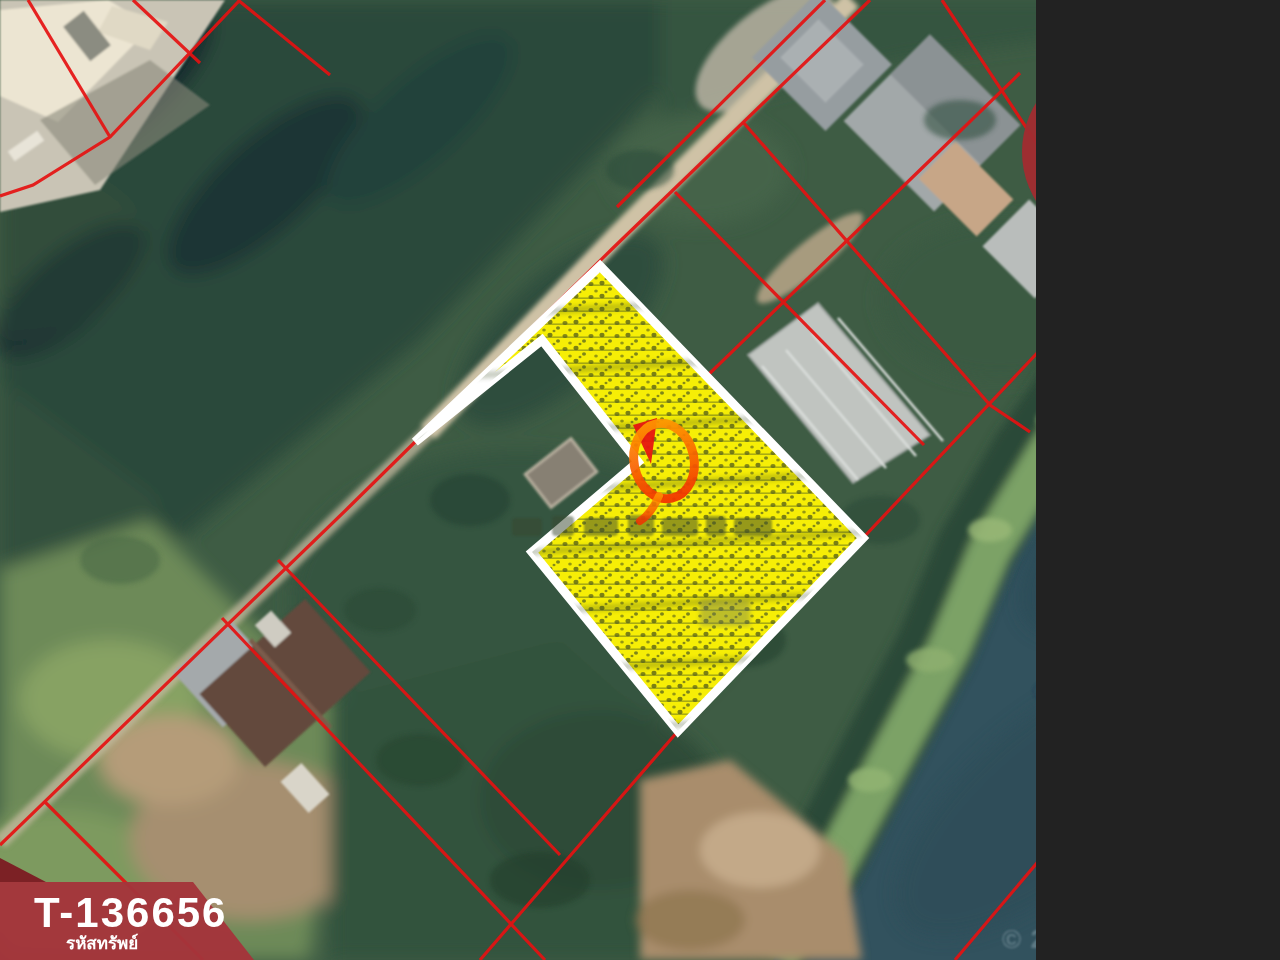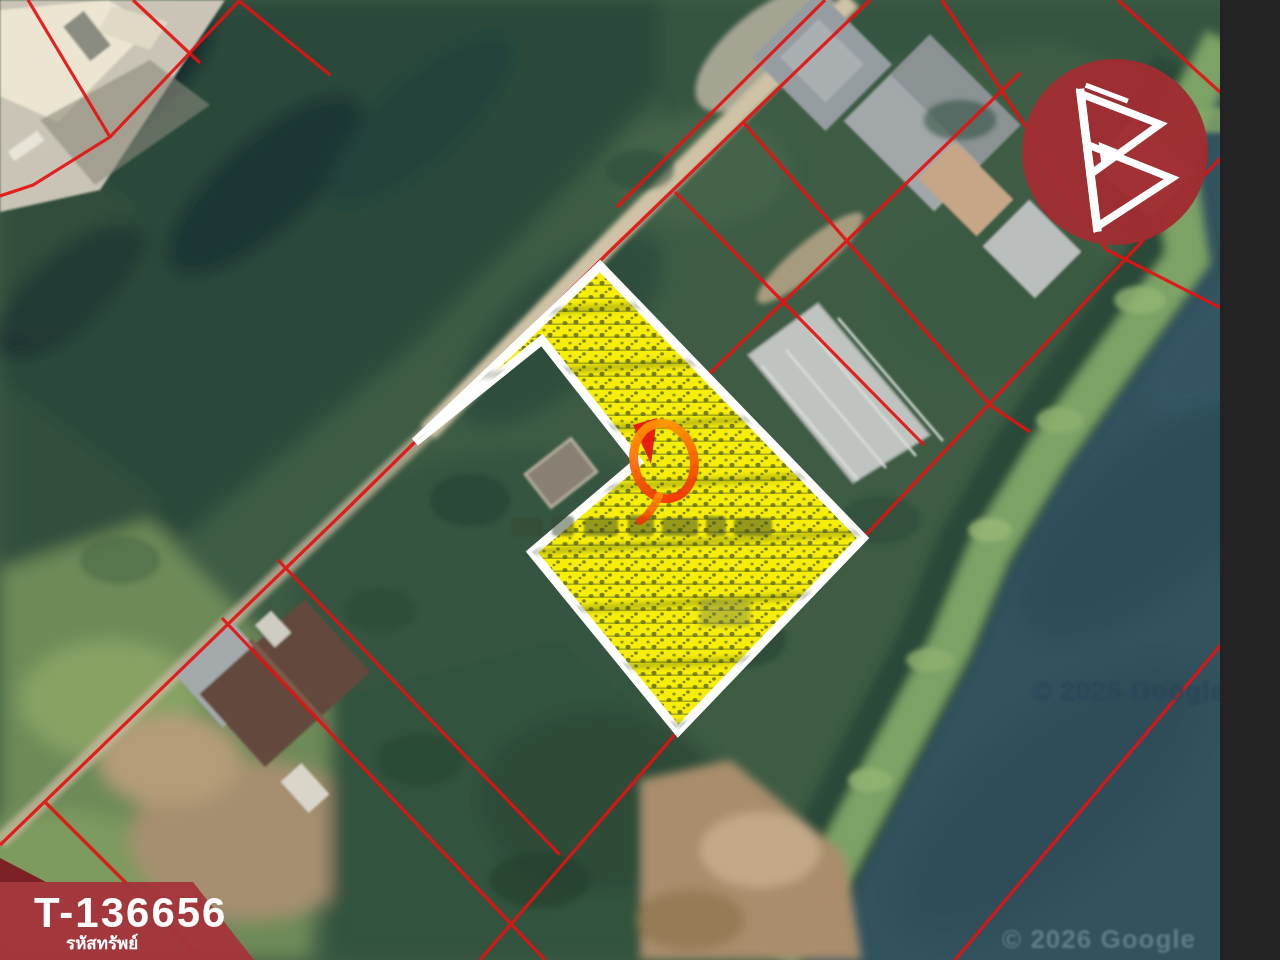--- a/index.html
+++ b/index.html
@@ -1,16 +1,16 @@
 <!DOCTYPE html>
 <html><head>
 <meta charset="utf-8">
 <style>
   html,body{margin:0;padding:0;background:#222;}
-  .stage{position:relative;width:1220px;height:960px;overflow:hidden;
+  .stage{position:relative;width:1036px;height:960px;overflow:hidden;
          font-family:"Liberation Sans", sans-serif;background:#3e5c44;}
   svg{display:block}
   text{font-family:"Liberation Sans", sans-serif;}
   .code-text{font-size:42px;font-weight:600;letter-spacing:2px;fill:#fff;}
   .code-label{font-size:17px;font-weight:600;fill:#fff;}
   .gwm{font-size:26px;letter-spacing:1px;font-weight:600;}
 </style>
 </head>
 <body>
 

